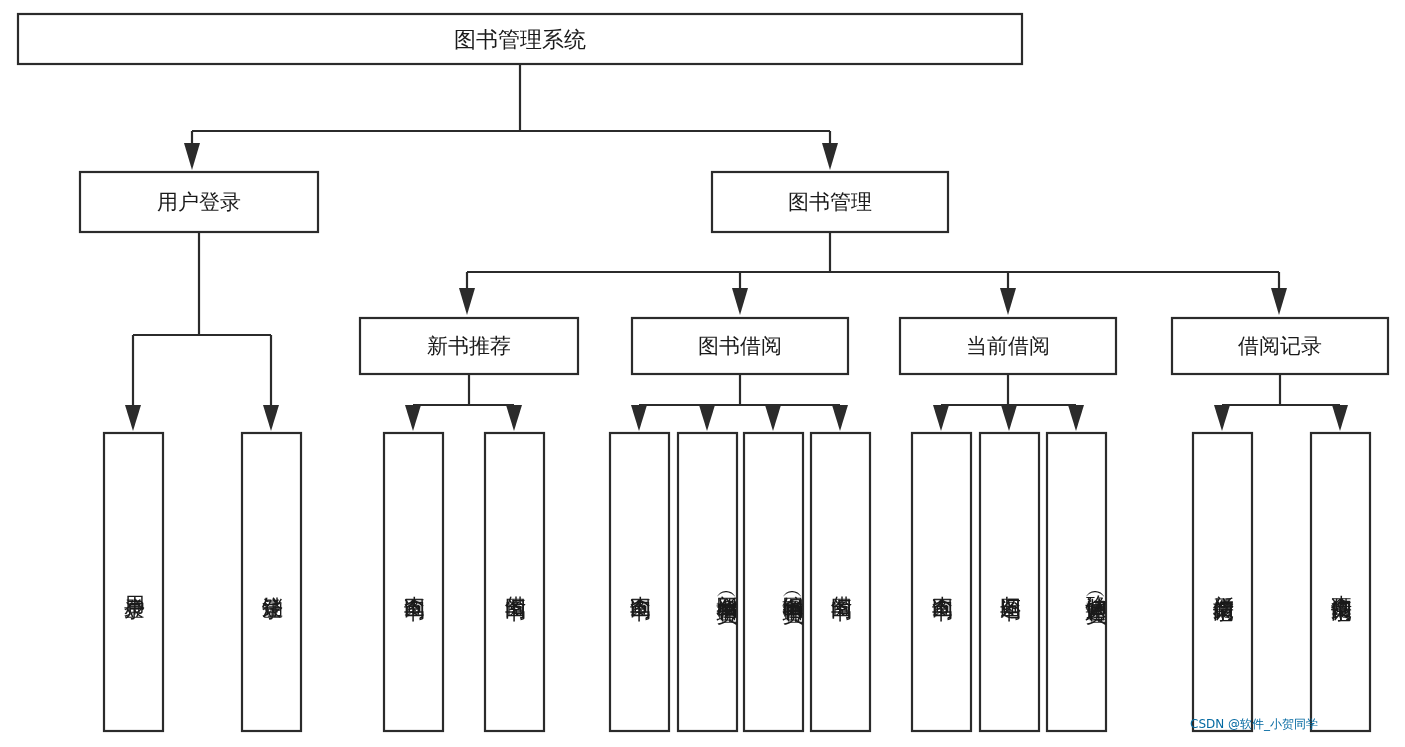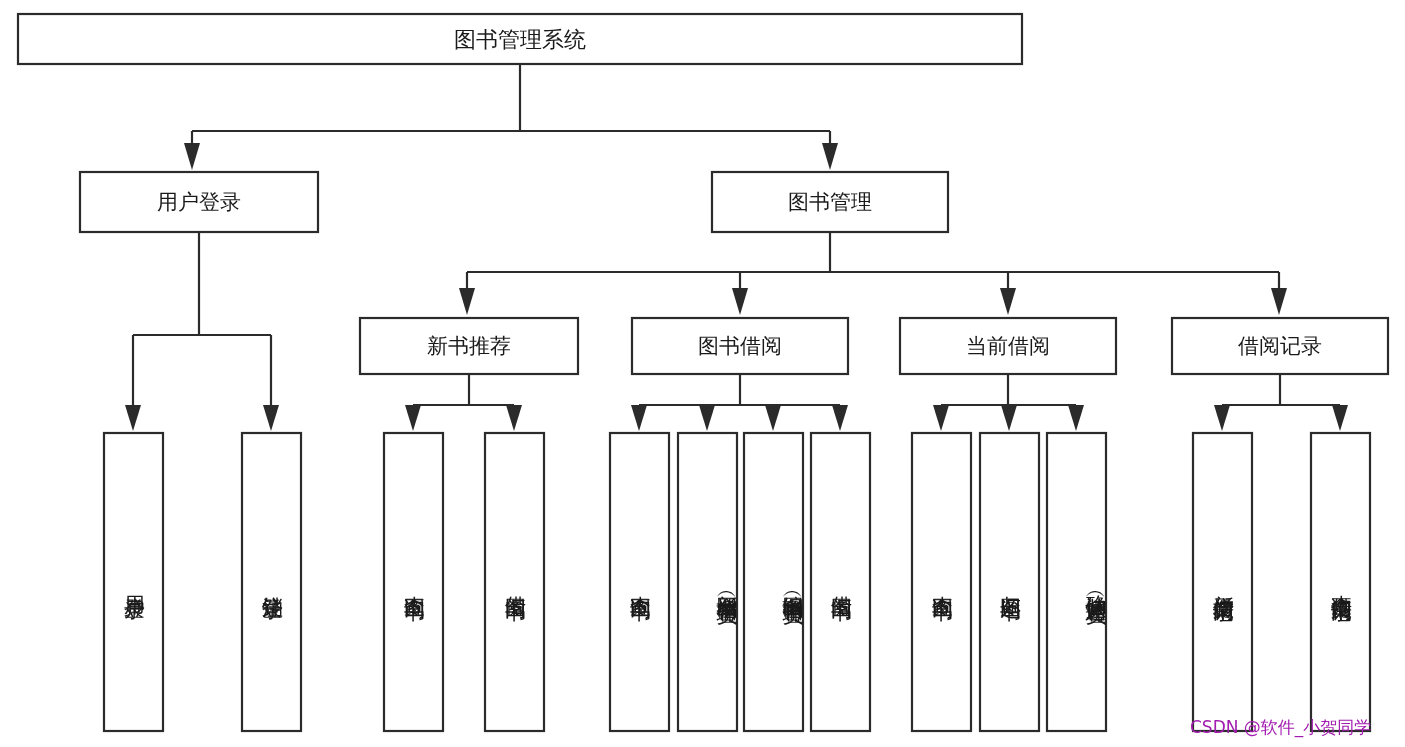--- a/index.html
+++ b/index.html
@@ -63,22 +63,22 @@
     color: #1a1a1a;
     letter-spacing: 1.5px;
     text-align: center;
     white-space: nowrap;
     pointer-events: none;
     user-select: none;
   }
   .watermark {
     position: absolute;
     font-family: "DejaVu Sans", "Liberation Sans", sans-serif;
-    font-size: 17px;
-    color: #a21caf;
+    font-size: 12px;
+    color: #0369a1;
     white-space: nowrap;
     user-select: none;
   }
 </style>
 </head>
 <body>
 
 <div id="diagram-root">
 
   <svg id="tree-svg" viewBox="0 0 1405 747" xmlns="http://www.w3.org/2000/svg">

